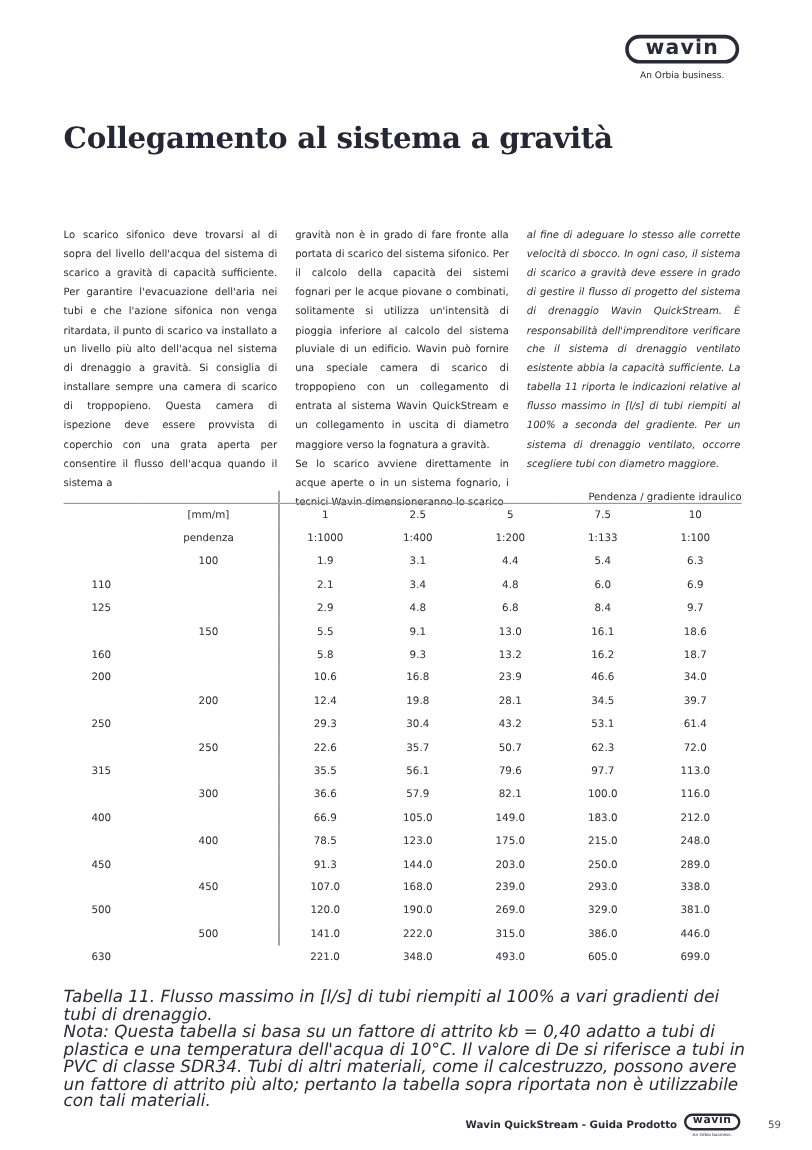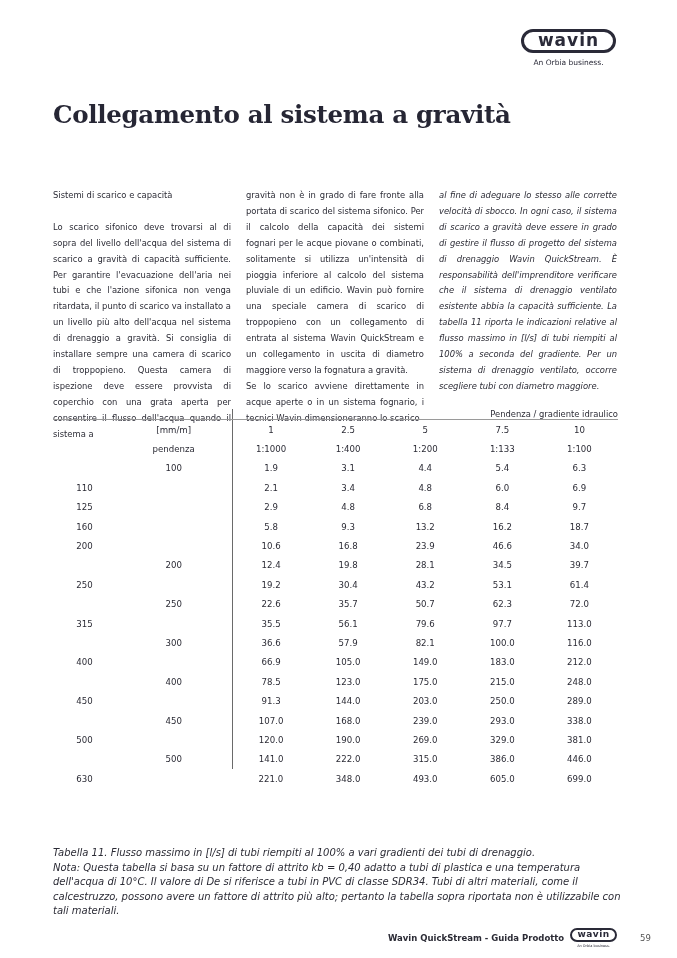--- a/index.html
+++ b/index.html
@@ -20,21 +20,21 @@
   .c1 { left:53px; } .c2 { left:246px; } .c3 { left:439px;font-style:italic; }
   .subhead { margin-bottom:15.9px !important; }
   table { position:absolute; left:53px; top:409px; width:565px; border-collapse:collapse;
           font-size:8.6px; color:#2b2b35; }
   td { padding:0; height:19.4px; text-align:center; vertical-align:middle; }
   .hdr td { height:8px; font-size:8.4px; vertical-align:bottom; }
   .hdr .title { text-align:right; padding-left:51px; border-bottom:1.5px solid #9a9a9a; }
   .hdr .blank { border-bottom:1.5px solid #9a9a9a; }
   .vline { border-left:1px solid #6a6a6a; }
   .de { width:62px; } .di { width:114px;margin-top:16px; } .num { width:76px; }
-  .caption { position:absolute; left:53px; top:846px; width:570px; font-size:10px;
+  .caption { position:absolute; left:53px; top:824px; width:570px; font-size:14px;
              line-height:14.5px; font-style:italic; color:#2b2b35; }
   .caption p { margin:0; }
   .footer-left { position:absolute; left:53px; top:933px; font-size:8.5px; font-weight:bold; color:#2b2b35;margin-top:43px; }
   .footer-guide { position:absolute; left:388px; top:933px; font-size:8.5px; font-weight:bold; color:#2b2b35; }
   .flogo { position:absolute; left:570px; top:928px; width:47px; height:14px; border:2px solid #2a2a38;
            border-radius:8px; box-sizing:border-box; display:flex; align-items:center; justify-content:center; }
   .flogo span { font-size:9px; font-weight:bold; color:#2a2a38; letter-spacing:0.5px; line-height:1; margin-top:-1px; }
   .ftag { position:absolute; left:570px; top:944px; width:47px; text-align:center; font-size:3.5px; color:#2a2a38; }
   .pagenum { position:absolute; left:640px; top:933px; font-size:8.5px; color:#555; }
 </style>
@@ -42,21 +42,20 @@
 <body>
 
 <div class="logo">
     <span>wavin</span>
   </div>
 <div class="tagline">An Orbia business.</div>
 
 <h1>Collegamento al sistema a gravità</h1>
 
 <div class="col c1">
-  <p class="subhead">Sistemi di scarico e capacità</p>
   <p>Lo scarico sifonico deve trovarsi al di sopra del livello dell'acqua del sistema di scarico a gravità di capacità sufficiente. Per garantire l'evacuazione dell'aria nei tubi e che l'azione sifonica non venga ritardata, il punto di scarico va installato a un livello più alto dell'acqua nel sistema di drenaggio a gravità. Si consiglia di installare sempre una camera di scarico di troppopieno. Questa camera di ispezione deve essere provvista di coperchio con una grata aperta per consentire il flusso dell'acqua quando il sistema a</p>
 </div>
 <div class="col c2">
   <p>gravità non è in grado di fare fronte alla portata di scarico del sistema sifonico. Per il calcolo della capacità dei sistemi fognari per le acque piovane o combinati, solitamente si utilizza un'intensità di pioggia inferiore al calcolo del sistema pluviale di un edificio. Wavin può fornire una speciale camera di scarico di troppopieno con un collegamento di entrata al sistema Wavin QuickStream e un collegamento in uscita di diametro maggiore verso la fognatura a gravità.</p>
   <p>Se lo scarico avviene direttamente in acque aperte o in un sistema fognario, i tecnici Wavin dimensioneranno lo scarico</p>
 </div>
 <div class="col c3">
   <p>al fine di adeguare lo stesso alle corrette velocità di sbocco. In ogni caso, il sistema di scarico a gravità deve essere in grado di gestire il flusso di progetto del sistema di drenaggio Wavin QuickStream. È responsabilità dell'imprenditore verificare che il sistema di drenaggio ventilato esistente abbia la capacità sufficiente. La tabella 11 riporta le indicazioni relative al flusso massimo in [l/s] di tubi riempiti al 100% a seconda del gradiente. Per un sistema di drenaggio ventilato, occorre scegliere tubi con diametro maggiore.</p>
 </div>
 
@@ -106,20 +105,29 @@
       <tr>
         <td class="de">125</td>
         <td class="di"></td>
         <td class="vline">2.9</td>
         <td>4.8</td>
         <td>6.8</td>
         <td>8.4</td>
         <td>9.7</td>
       </tr>
       <tr>
+        <td class="de"></td>
+        <td class="di">150</td>
+        <td class="vline">5.5</td>
+        <td>9.1</td>
+        <td>13.0</td>
+        <td>16.1</td>
+        <td>18.6</td>
+      </tr>
+      <tr>
         <td class="de">160</td>
         <td class="di"></td>
         <td class="vline">5.8</td>
         <td>9.3</td>
         <td>13.2</td>
         <td>16.2</td>
         <td>18.7</td>
       </tr>
       <tr>
         <td class="de">200</td>
@@ -135,21 +143,21 @@
         <td class="di">200</td>
         <td class="vline">12.4</td>
         <td>19.8</td>
         <td>28.1</td>
         <td>34.5</td>
         <td>39.7</td>
       </tr>
       <tr>
         <td class="de">250</td>
         <td class="di"></td>
-        <td class="vline">19.2</td>
+        <td class="vline">29.3</td>
         <td>30.4</td>
         <td>43.2</td>
         <td>53.1</td>
         <td>61.4</td>
       </tr>
       <tr>
         <td class="de"></td>
         <td class="di">250</td>
         <td class="vline">22.6</td>
         <td>35.7</td>

